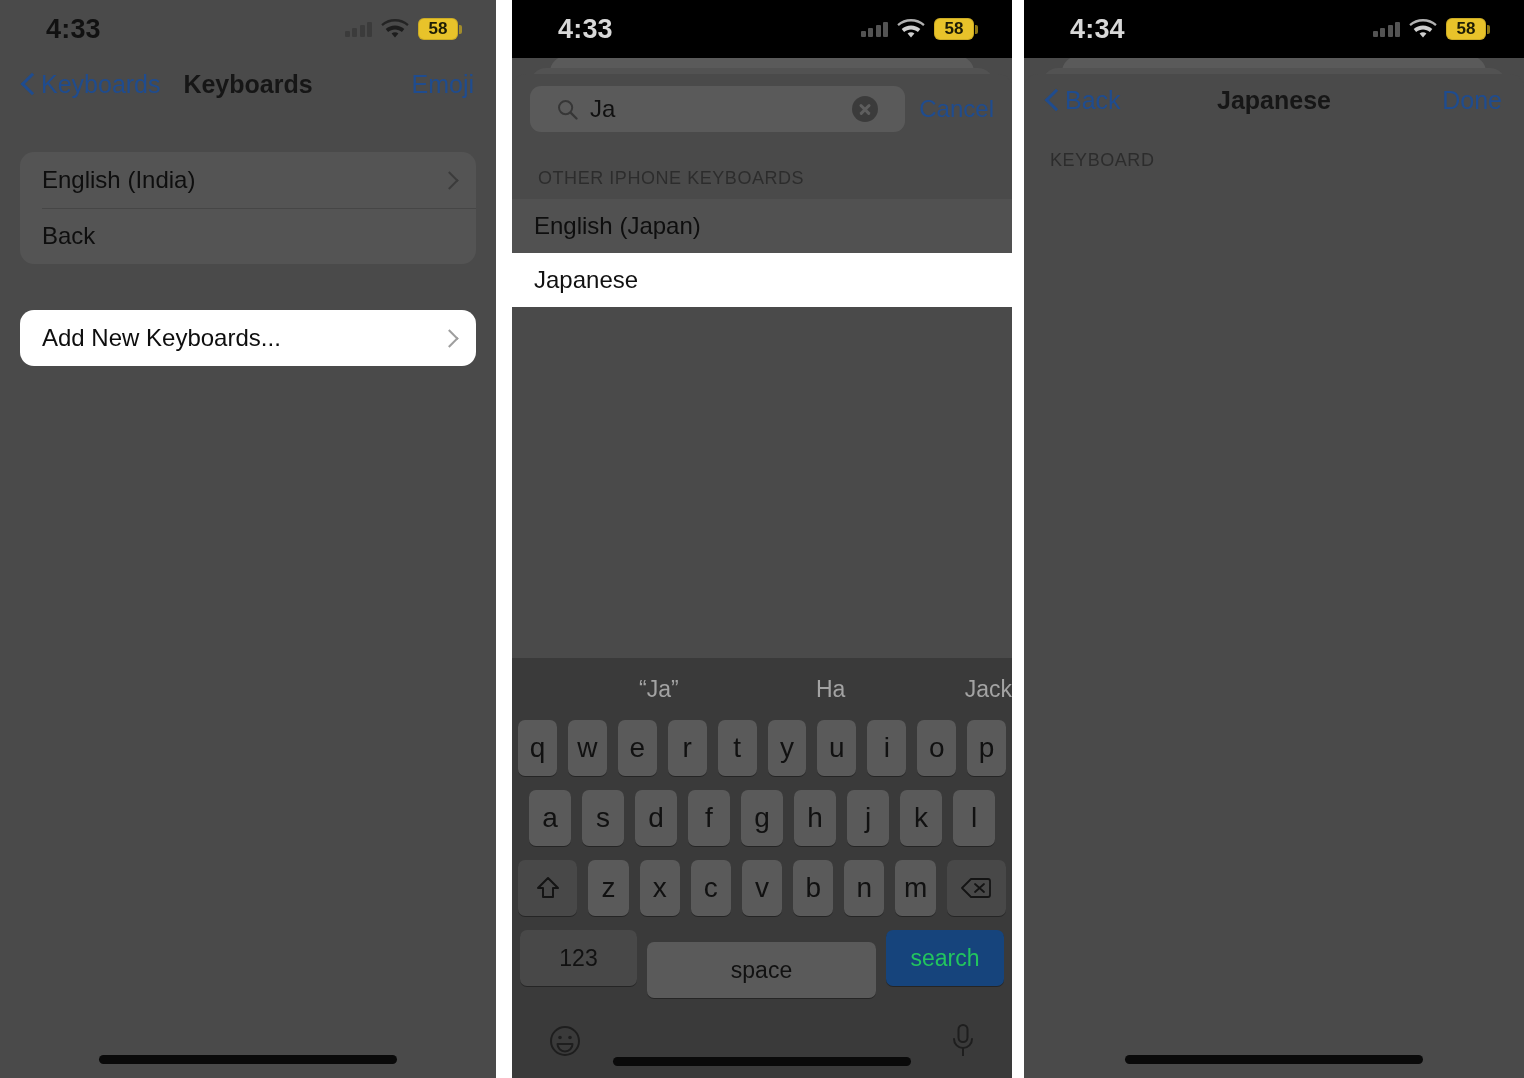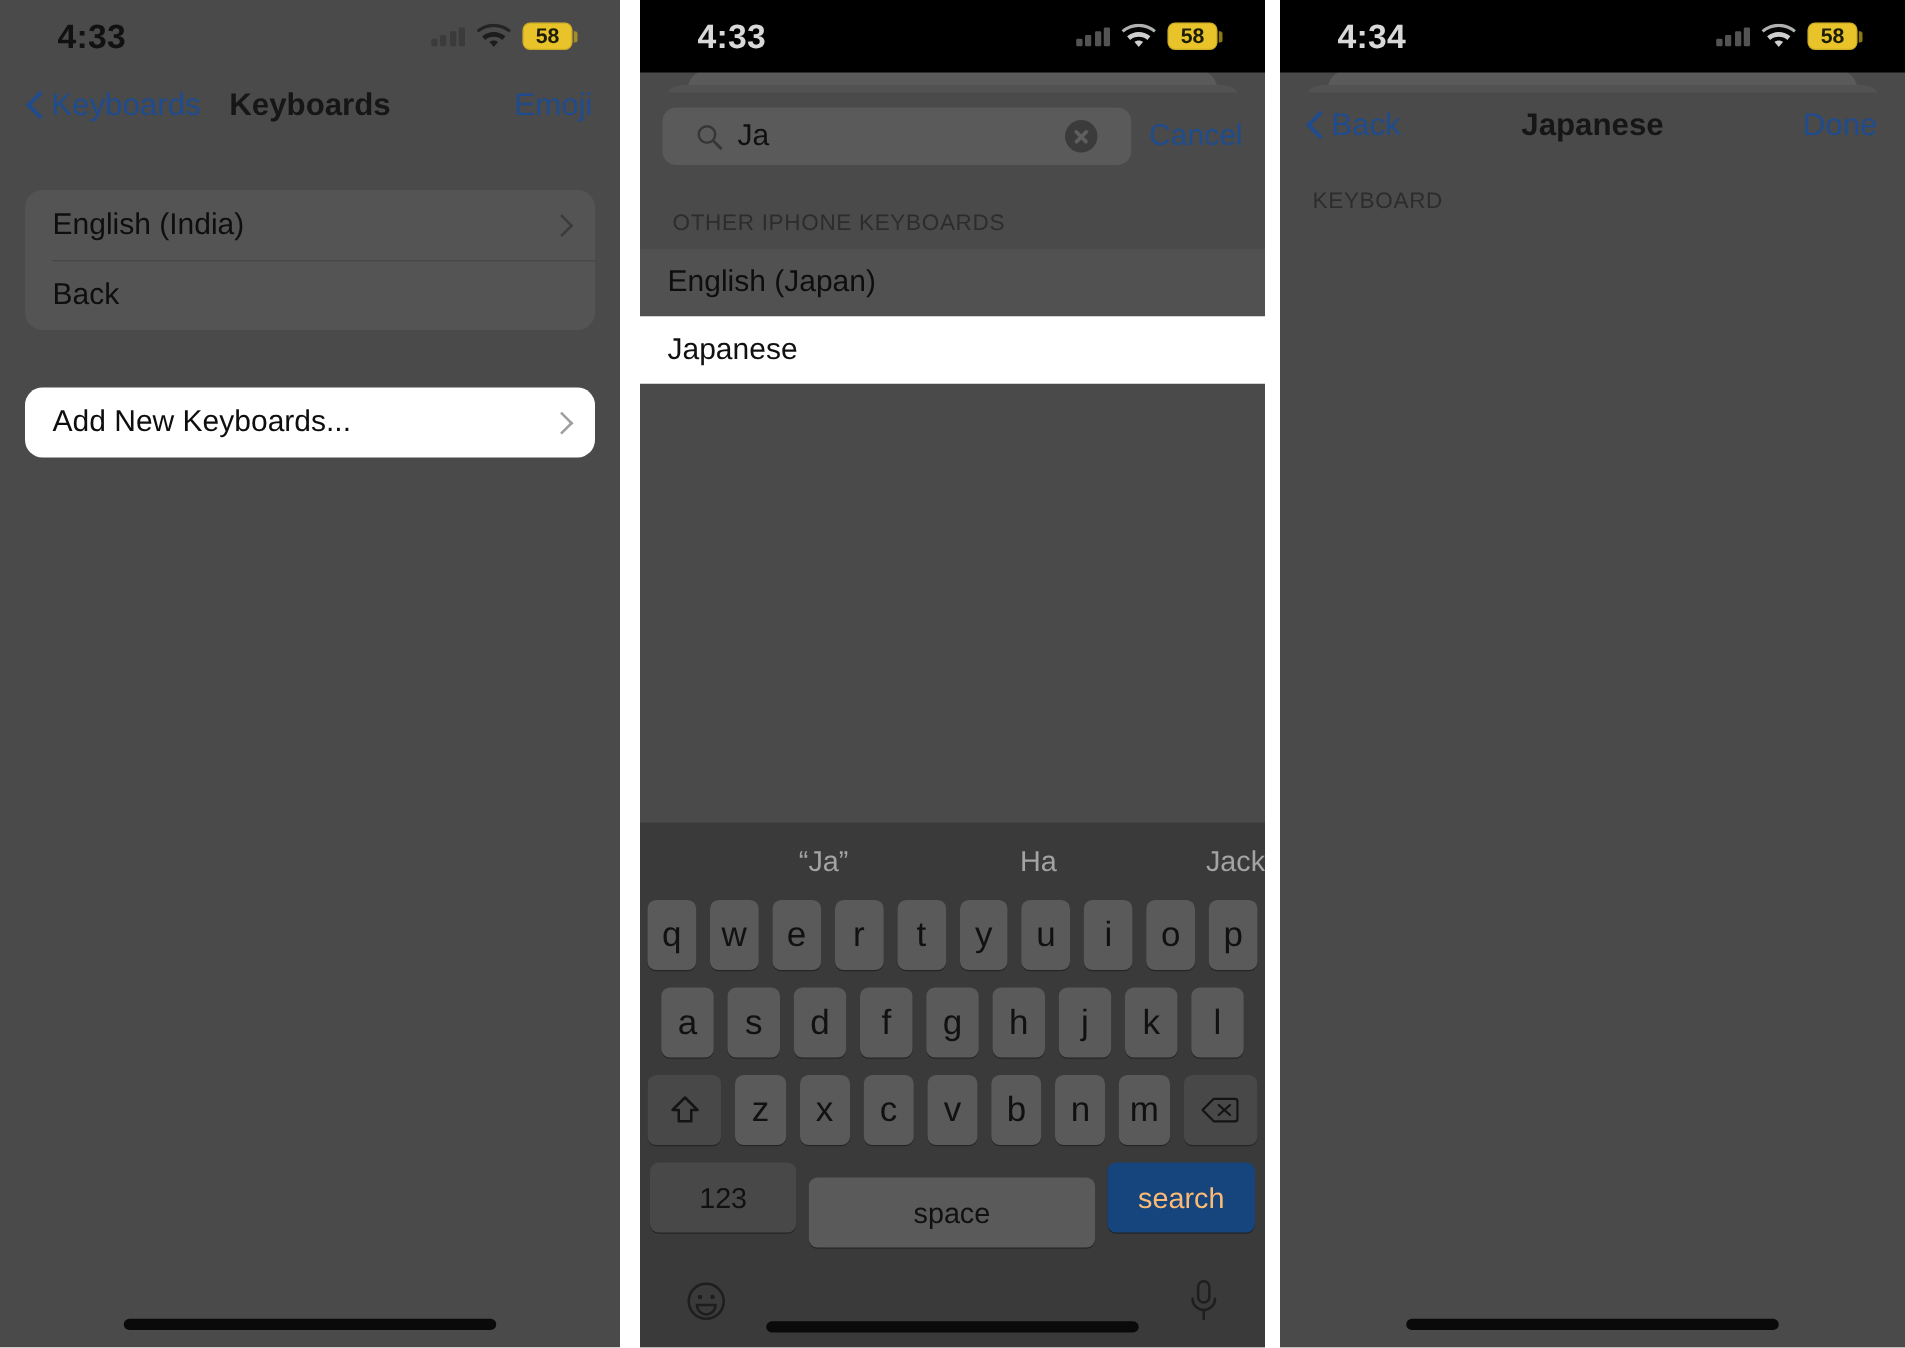--- a/index.html
+++ b/index.html
@@ -342,21 +342,21 @@
     font-size: 28px;
     color: #111111;
     box-shadow: 0 1px 0 rgba(0,0,0,0.35);
   }
   .key.wide { width: 62px; background: #484848; }
   .key.space { flex: 1 1 auto; font-size: 23px; margin-top: 12px; }
   .key.num { width: 117px; background: #484848; font-size: 23px; }
   .key.search {
     width: 118px;
     background: #16447c;
-    color: #fdba74;
+    color: #22c55e;
     font-size: 23px;
   }
   .kb-row.bottom { gap: 10px; padding: 0 2px; }
   .kb-row.r3 { gap: 11px; }
   .kb-bottombar {
     height: 62px;
     display: flex;
     align-items: center;
     justify-content: space-between;
     padding: 0 36px;

